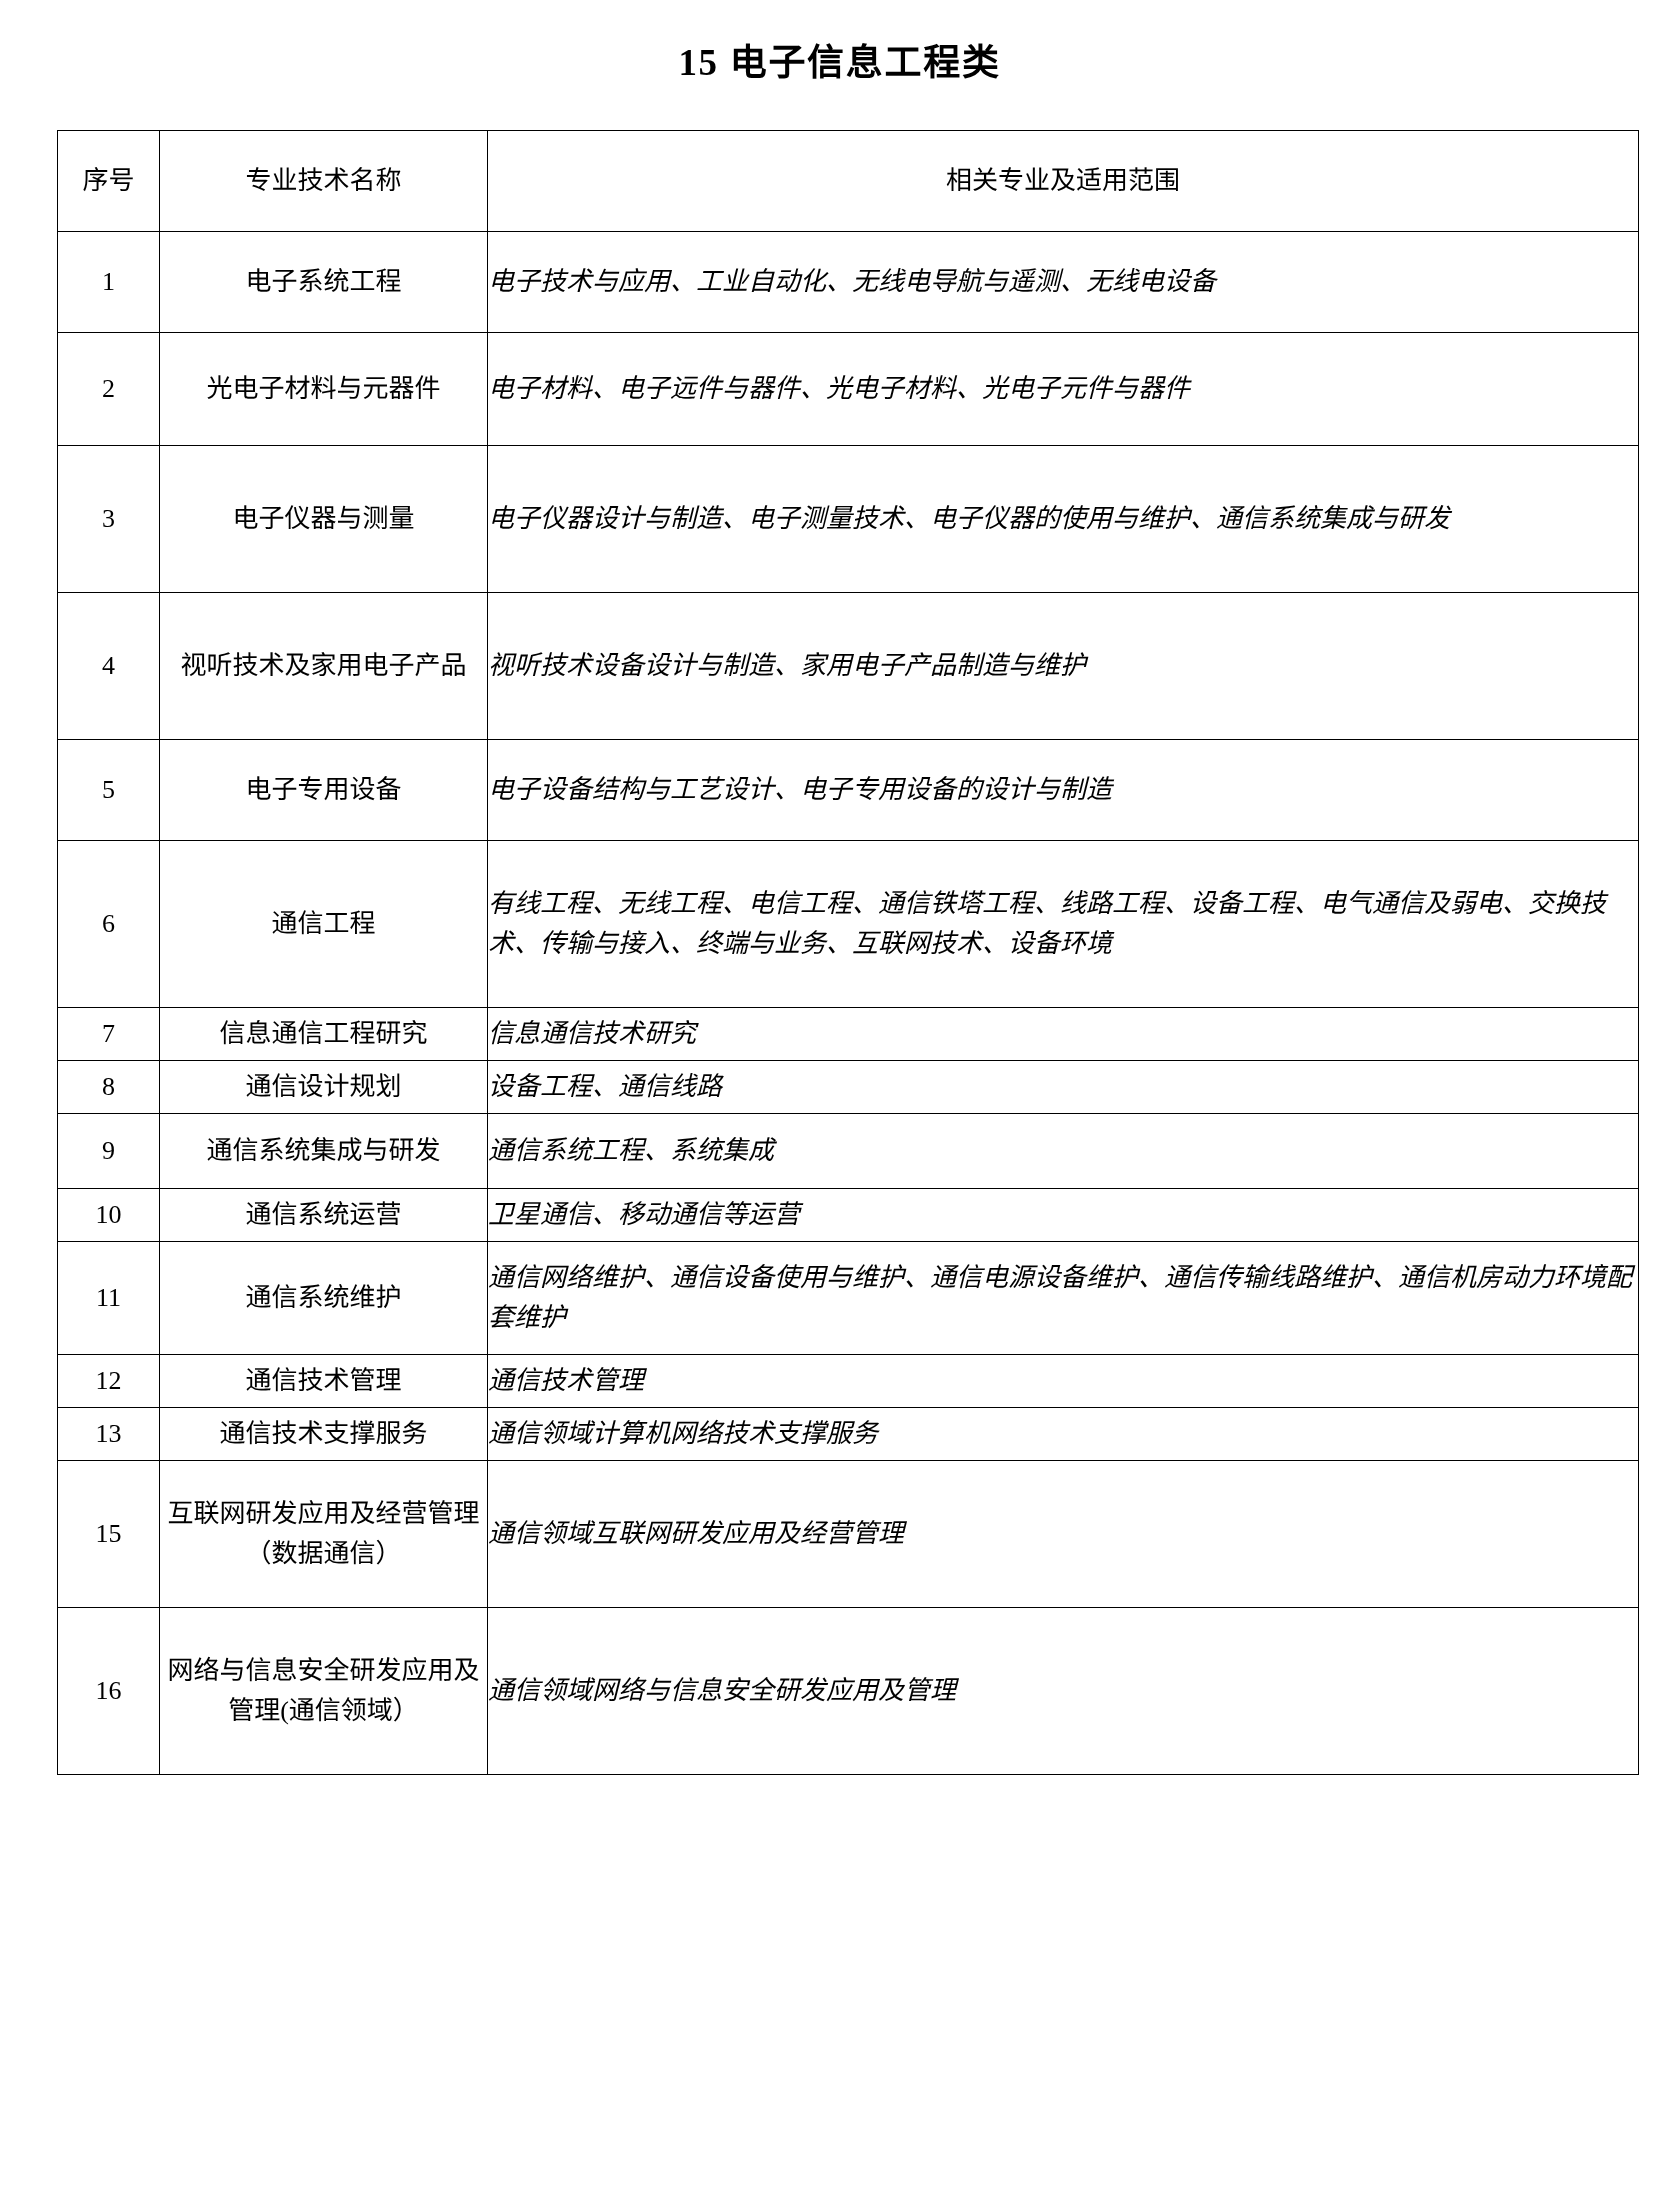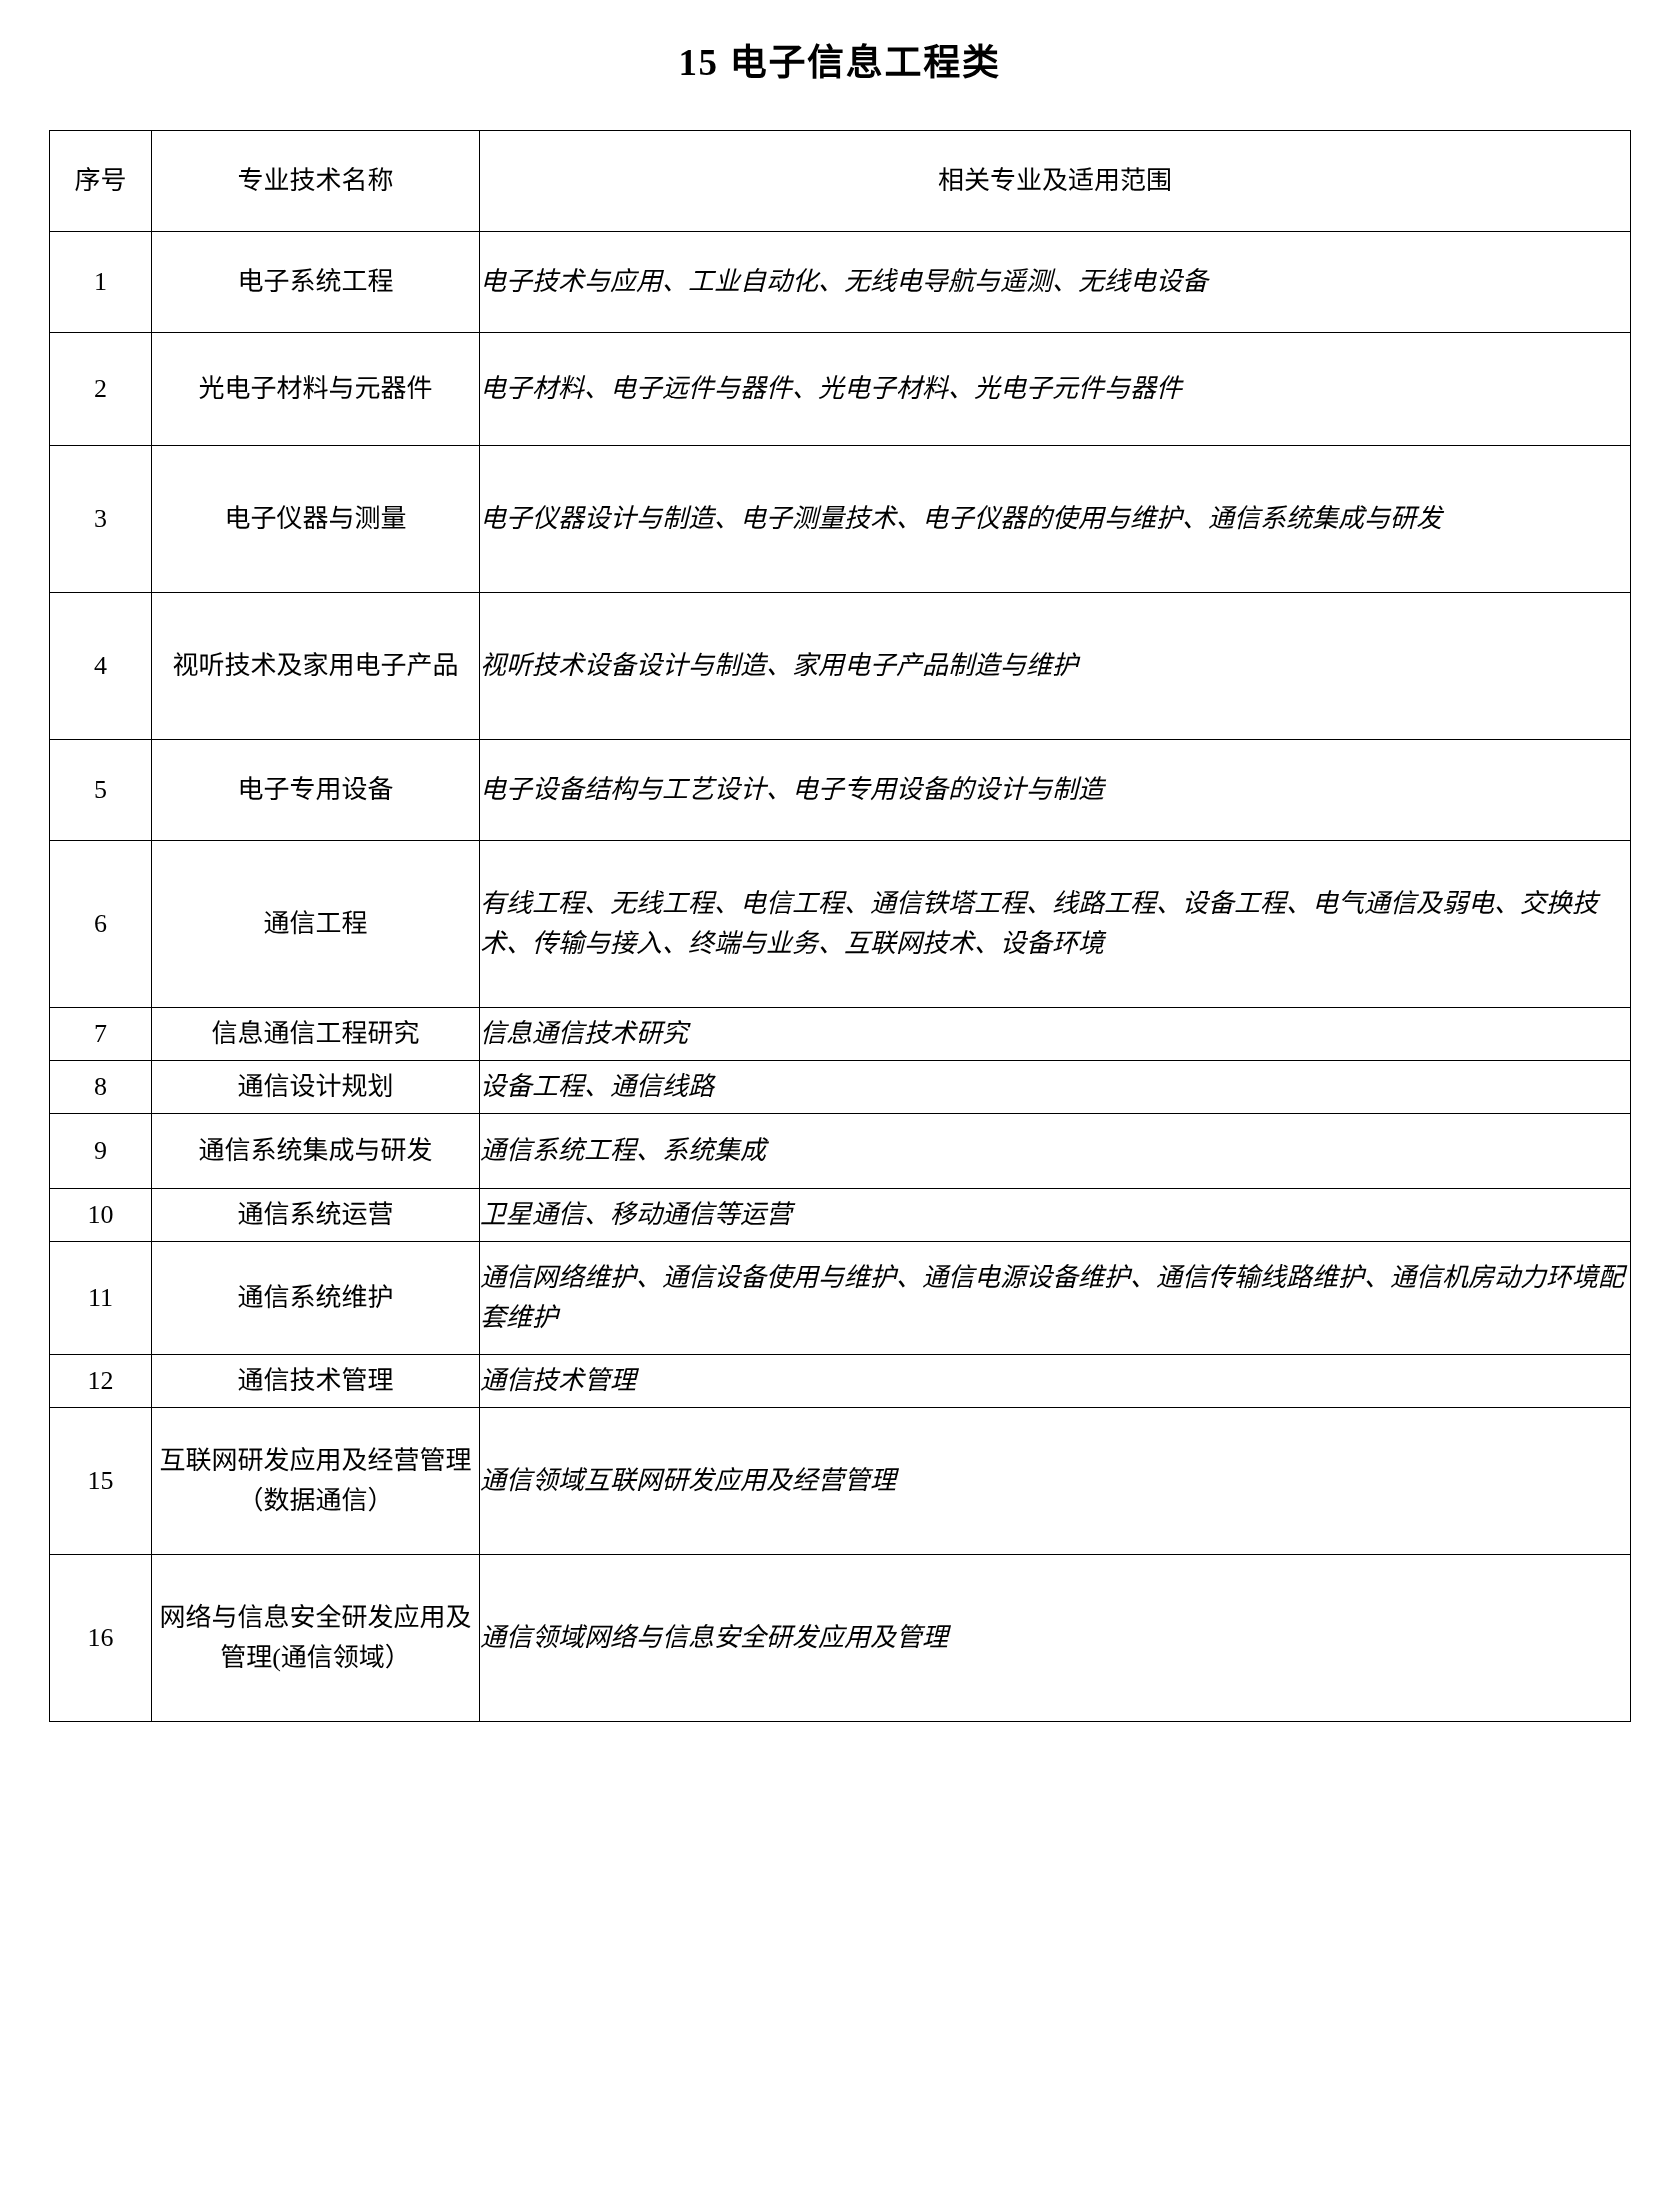--- a/index.html
+++ b/index.html
@@ -33,21 +33,21 @@
     font-family: "Liberation Serif", "DejaVu Serif", serif;
     line-height: 1.25;
   }
   .table-wrap {
     padding: 0 49px 0 49px;
   }
   table.spec-table {
     border-collapse: collapse;
     width: 1581px;
     table-layout: fixed;
-    margin: 0;
+    margin: 8px;
   }
   table.spec-table col.c-no    { width: 102px; }
   table.spec-table col.c-name  { width: 328px; }
   table.spec-table col.c-scope { width: 1151px; }
 
   table.spec-table th,
   table.spec-table td {
     border: 1.7px solid #000000;
     padding: 0;
     vertical-align: middle;
@@ -161,20 +161,25 @@
           <tr class="r-h2">
             <td class="col-no">11</td>
             <td class="col-name">通信系统维护</td>
             <td class="col-scope">通信网络维护、通信设备使用与维护、通信电源设备维护、通信传输线路维护、通信机房动力环境配套维护</td>
           </tr>
           <tr class="r-h6">
             <td class="col-no">12</td>
             <td class="col-name">通信技术管理</td>
             <td class="col-scope">通信技术管理</td>
           </tr>
+          <tr class="r-h6">
+            <td class="col-no">13</td>
+            <td class="col-name">通信技术支撑服务</td>
+            <td class="col-scope">通信领域计算机网络技术支撑服务</td>
+          </tr>
           <tr class="r-h3">
             <td class="col-no">15</td>
             <td class="col-name">互联网研发应用及经营管理（数据通信）</td>
             <td class="col-scope">通信领域互联网研发应用及经营管理</td>
           </tr>
           <tr class="r-h4">
             <td class="col-no">16</td>
             <td class="col-name">网络与信息安全研发应用及管理(通信领域）</td>
             <td class="col-scope">通信领域网络与信息安全研发应用及管理</td>
           </tr>

